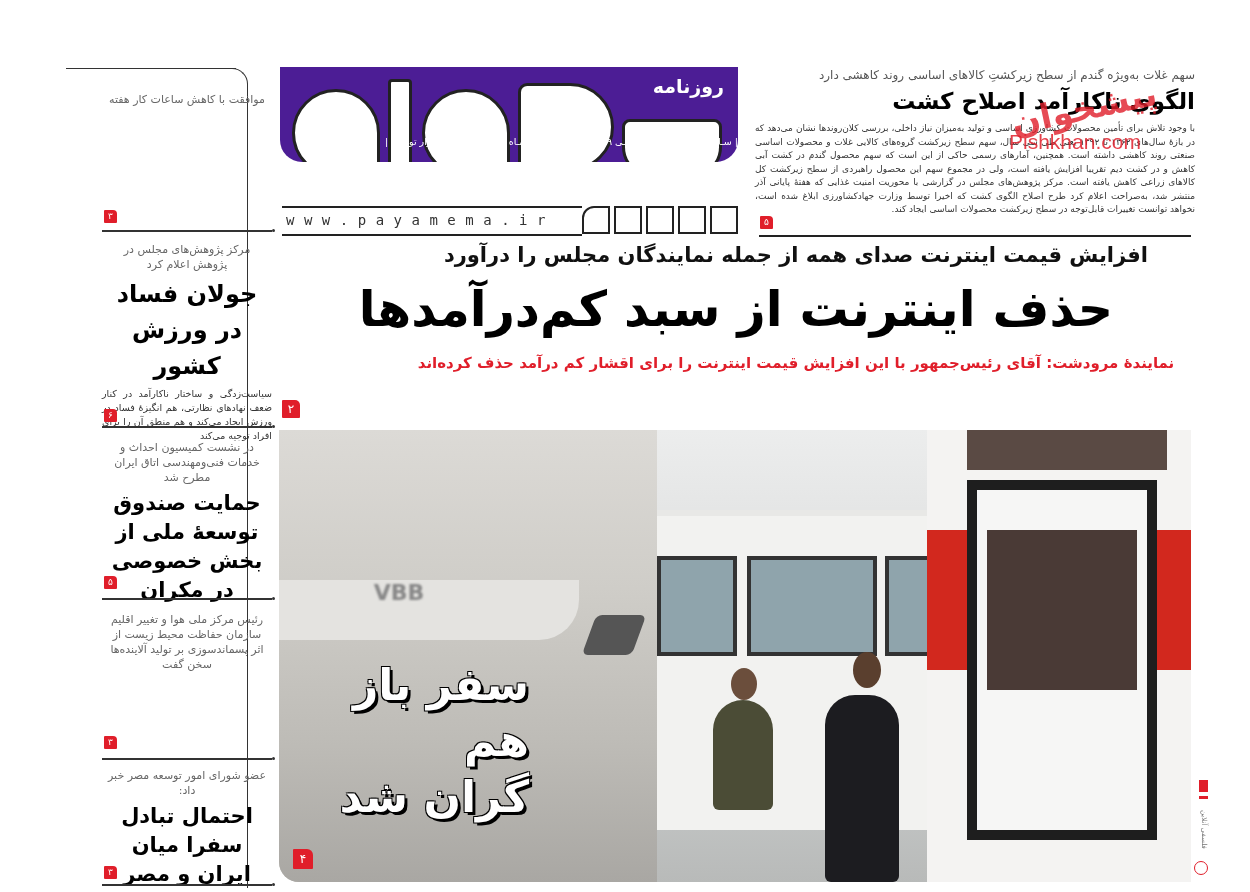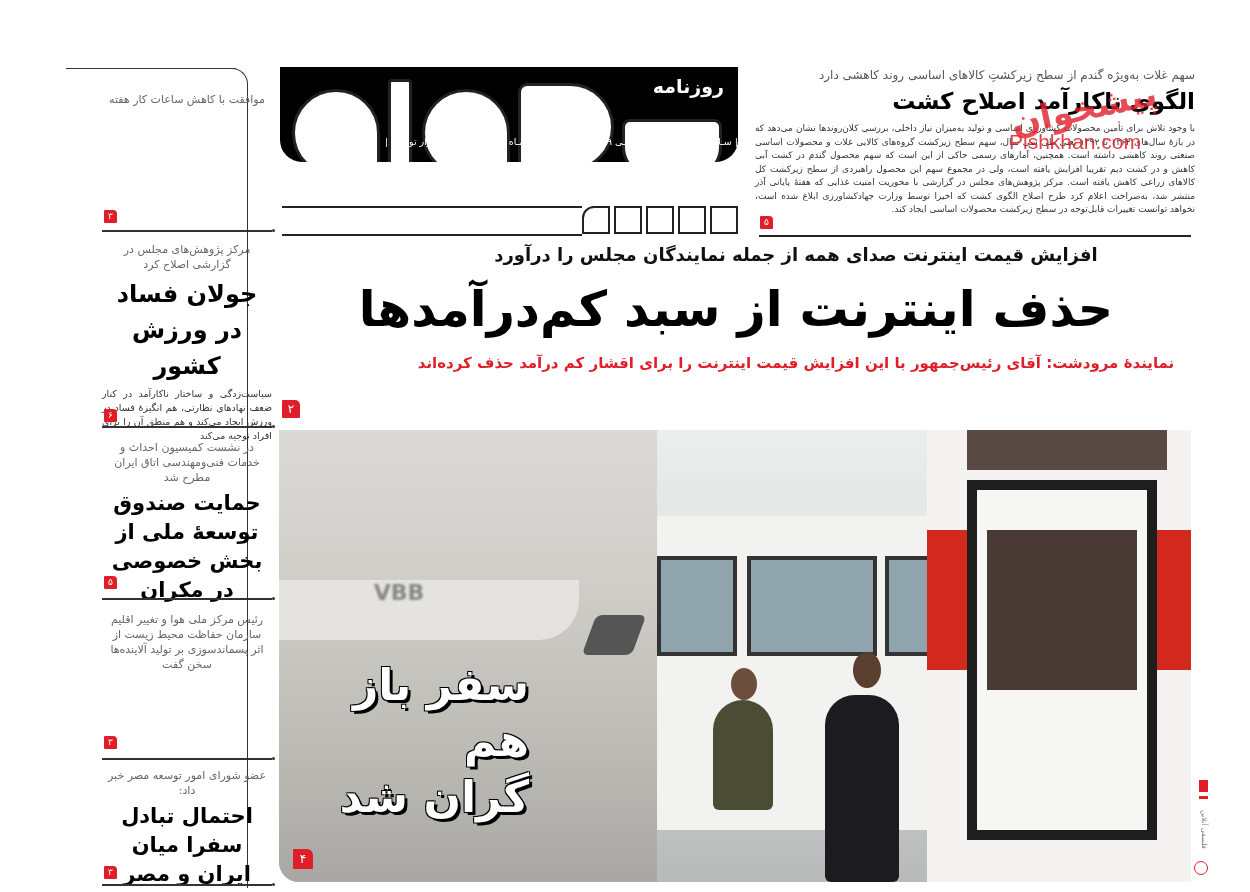--- a/index.html
+++ b/index.html
@@ -13,21 +13,21 @@
   .left-col .frame-right { position: absolute; right: 0; top: 24px; width: 1px; height: 796px; background: #333; }
   .brief { position: absolute; left: 0; width: 170px; text-align: center; margin-left: 36px; }
   .brief .kicker { font-size: 11px; color: #666; line-height: 15px; }
   .brief .head { font-weight: bold; font-size: 21px; line-height: 29px; color: #000; letter-spacing: -0.5px; margin-top: 4px; }
   .brief .body { font-size: 9.5px; color: #333; line-height: 14px; text-align: justify; margin-top: 3px; }
   .brief .page-badge { position: absolute; left: 2px; width: 13px; height: 13px; background: #e01e2a; color: #fff; font-size: 9px; line-height: 13px; text-align: center; border-radius: 1px 4px 1px 1px; }
   .brief .rule { position: absolute; left: 0; width: 170px; height: 1.5px; background: #333; }
   .brief .rule::after { content: ""; position: absolute; right: -3px; top: -1px; width: 3px; height: 3px; border-radius: 50%; background: #333; }
 
   
-  .masthead { position: absolute; left: 280px; top: 67px; width: 458px; height: 95px; background: #000000; border-radius: 0 0 22px 22px; overflow: hidden; }
+  .masthead { position: absolute; left: 280px; top: 67px; width: 458px; height: 95px; background: #4c1d95; border-radius: 0 0 22px 22px; overflow: hidden; }
   .masthead .logo-box { position: absolute; left: 12px; top: 12px; width: 430px; height: 102px; }
   .logo-letter { position: absolute; top: 10px; height: 88px; background: #fff; border: 3px solid #222; }
   .masthead .rooznameh { position: absolute; right: 14px; top: 8px; color: #fff; font-weight: bold; font-size: 19px; }
   .masthead .dateline { position: absolute; left: 0; right: 0; bottom: 12px; height: 14px; color: #fff; font-size: 9.5px; text-align: right; white-space: nowrap; letter-spacing: 0.3px; }
   .url-row { position: absolute; left: 282px; top: 206px; width: 456px; height: 30px; }
   .url-row .url-line-top { position: absolute; left: 0; top: 0; width: 300px; height: 2px; background: #222; }
   .url-row .url-line-bot { position: absolute; left: 0; top: 28px; width: 300px; height: 2px; background: #222; }
   .url-row .url-text { position: absolute; left: 4px; top: 6px; width: 296px; direction: ltr; font-family: "DejaVu Sans Mono", monospace; font-size: 14px; letter-spacing: 9.5px; color: #333; }
   .url-row .blocks { position: absolute; right: 0; top: 0; display: flex; flex-direction: row-reverse; gap: 4px; direction: ltr; }
   .url-row .blk { width: 28px; height: 28px; border: 2.5px solid #222; }
@@ -38,21 +38,21 @@
   .tr-story .kicker { font-size: 12px; color: #555; text-align: right; line-height: 18px; }
   .tr-story .head { font-size: 23px; font-weight: bold; color: #000; text-align: right; margin-top: 2px; line-height: 30px; padding-right: 0; }
   .tr-story .body { font-size: 9px; color: #333; line-height: 13.5px; text-align: justify; margin-top: 6px; }
   .tr-story .page-badge { position: absolute; left: 5px; top: 150px; width: 13px; height: 13px; background: #e01e2a; color: #fff; font-size: 9px; line-height: 13px; text-align: center; border-radius: 1px 4px 1px 1px; }
   .tr-story .rule { position: absolute; left: 4px; top: 169px; width: 432px; height: 1.5px; background: #222; }
   .watermark { position: absolute; left: 985px; top: 130px; color: #e01e2a; font-size: 21px; direction: ltr; opacity: 0.85; font-family: "Liberation Sans", sans-serif; margin-left: 24px; }
   .watermark-script { position: absolute; left: 1010px; top: 88px; color: #e01e2a; font-size: 34px; font-weight: bold; opacity: 0.8; transform: rotate(-12deg); }
 
   
   .lead { position: absolute; left: 280px; top: 240px; width: 912px; text-align: center; }
-  .lead .kicker { font-size: 18px; font-weight: bold; color: #111; line-height: 30px; padding-left: 120px; }
+  .lead .kicker { font-size: 21px; font-weight: bold; color: #111; line-height: 30px; padding-left: 120px; }
   .lead .head { font-size: 49px; font-weight: bold; color: #000; line-height: 76px; letter-spacing: -2px; margin-top: 2px; }
   .lead .sub { font-size: 15px; font-weight: bold; color: #e01e2a; line-height: 22px; padding-left: 120px; margin-top: 4px; }
   .lead .page-badge { position: absolute; left: 2px; top: 160px; width: 18px; height: 18px; background: #e01e2a; color: #fff; font-size: 12px; line-height: 18px; text-align: center; border-radius: 1px 5px 1px 1px; }
 
   
   .photo { position: absolute; left: 279px; top: 430px; width: 912px; height: 452px; border-radius: 0 0 0 20px; overflow: hidden; background: #c9c7c2; }
   .photo .left-blur { position: absolute; left: 0; top: 0; width: 378px; height: 452px; background: linear-gradient(180deg, #dcdad6 0%, #cfcdc8 35%, #bdbbb6 70%, #a9a7a3 100%); }
   .photo .left-blur .ridge { position: absolute; left: 0; top: 150px; width: 300px; height: 60px; background: #e4e3e0; border-radius: 0 0 40px 0; }
   .photo .left-blur .plate { position: absolute; left: 85px; top: 150px; width: 70px; height: 40px; color: #888; font-size: 22px; font-weight: bold; direction: ltr; text-align: center; filter: blur(1px); }
   .photo .left-blur .slot { position: absolute; left: 310px; top: 185px; width: 50px; height: 40px; background: #555; transform: skewX(-20deg); border-radius: 6px; }
@@ -86,21 +86,21 @@
   <div class="frame-corner"></div>
   <div class="frame-right"></div>
 
   <div class="brief" style="top:24px;">
     <div class="kicker">موافقت با کاهش ساعات کار هفته</div>
     <div class="page-badge" style="top:118px;">۳</div>
     <div class="rule" style="top:138px;"></div>
   </div>
 
   <div class="brief" style="top:174px;">
-    <div class="kicker" style="padding:0 10px;">مرکز پژوهش‌های مجلس در گزارشی اصلاح کرد</div>
+    <div class="kicker" style="padding:0 10px;">مرکز پژوهش‌های مجلس در پژوهش اعلام کرد</div>
     <div class="head" style="font-size:24px; line-height:36px;">جولان فساد در ورزش کشور</div>
     <div class="body">سیاست‌زدگی و ساختار ناکارآمد در کنار ضعف نهادهای نظارتی، هم انگیزهٔ فساد در ورزش ایجاد می‌کند و هم منطق آن را برای افراد توجیه می‌کند</div>
     <div class="page-badge" style="top:167px;">۶</div>
     <div class="rule" style="top:184px;"></div>
   </div>
 
   <div class="brief" style="top:372px;">
     <div class="kicker" style="padding:0 4px;">در نشست کمیسیون احداث و خدمات فنی‌ومهندسی اتاق ایران مطرح شد</div>
     <div class="head">حمایت صندوق توسعهٔ ملی از بخش خصوصی در مکران</div>
     <div class="page-badge" style="top:136px;">۵</div>
@@ -128,20 +128,21 @@
     <div class="logo-letter" style="left:130px; width:88px; border-radius:44px 44px 10px 44px;"></div>
     <div class="logo-letter" style="left:226px; top:4px; width:96px; border-radius:10px 48px 48px 10px;"></div>
     <div class="logo-letter" style="left:330px; top:40px; width:100px; height:58px; border-radius:8px 8px 30px 30px;"></div>
   </div>
   <div class="rooznameh">روزنامه</div>
   <div class="dateline">|  سـال نوزدهـم  |  شـماره پیاپـی ۲۷۴۹  |  یکشـنبه ۱۰ دی‌مـاه ۱۴۰۲  |  قیمـت ۵ هـزار تومـان  |</div>
 </div>
 
 <div class="url-row">
   <div class="url-line-top"></div>
+  <div class="url-text">www.payamema.ir</div>
   <div class="url-line-bot"></div>
   <div class="blocks">
     <div class="blk"></div>
     <div class="blk"></div>
     <div class="blk"></div>
     <div class="blk"></div>
     <div class="blk round"></div>
   </div>
 </div>
 

